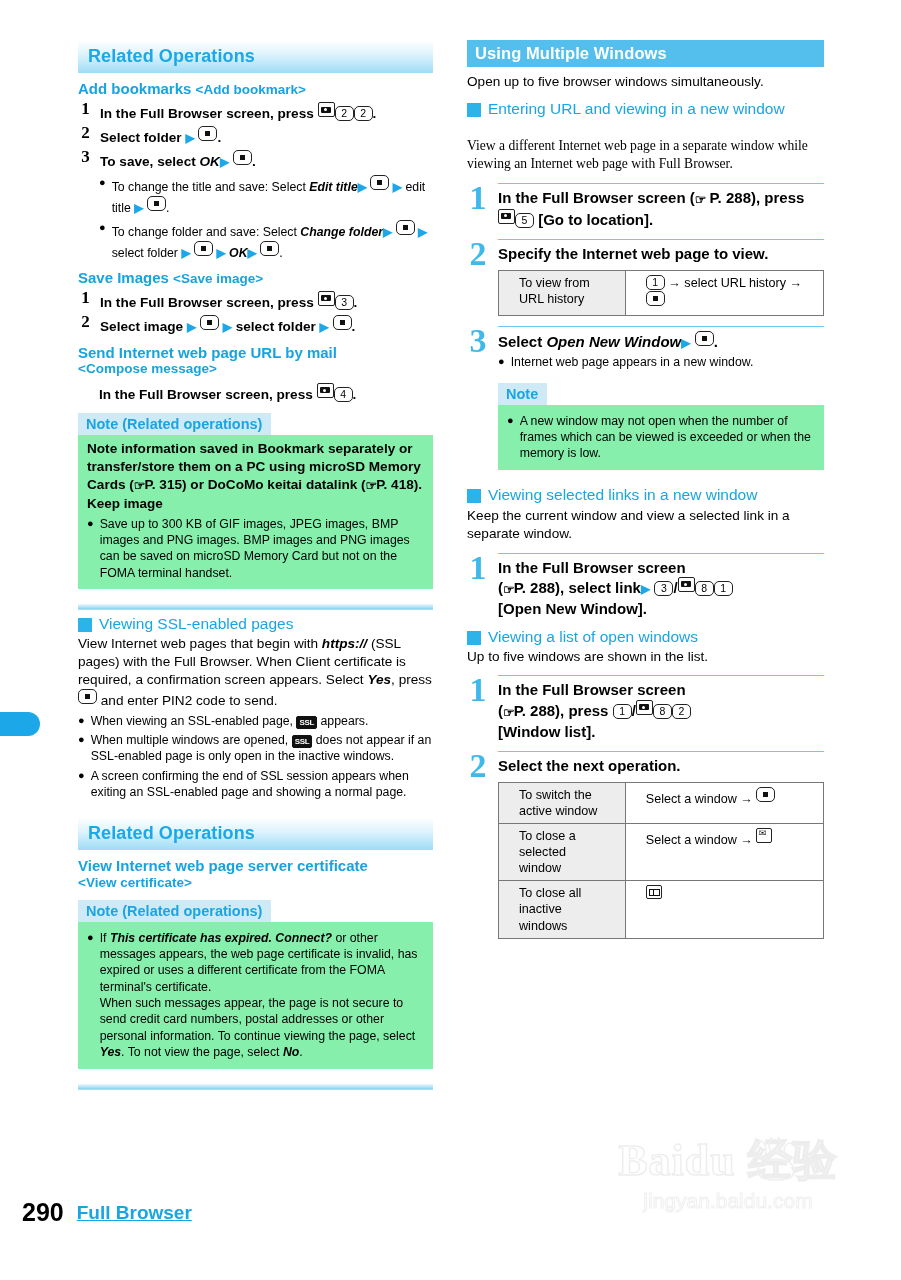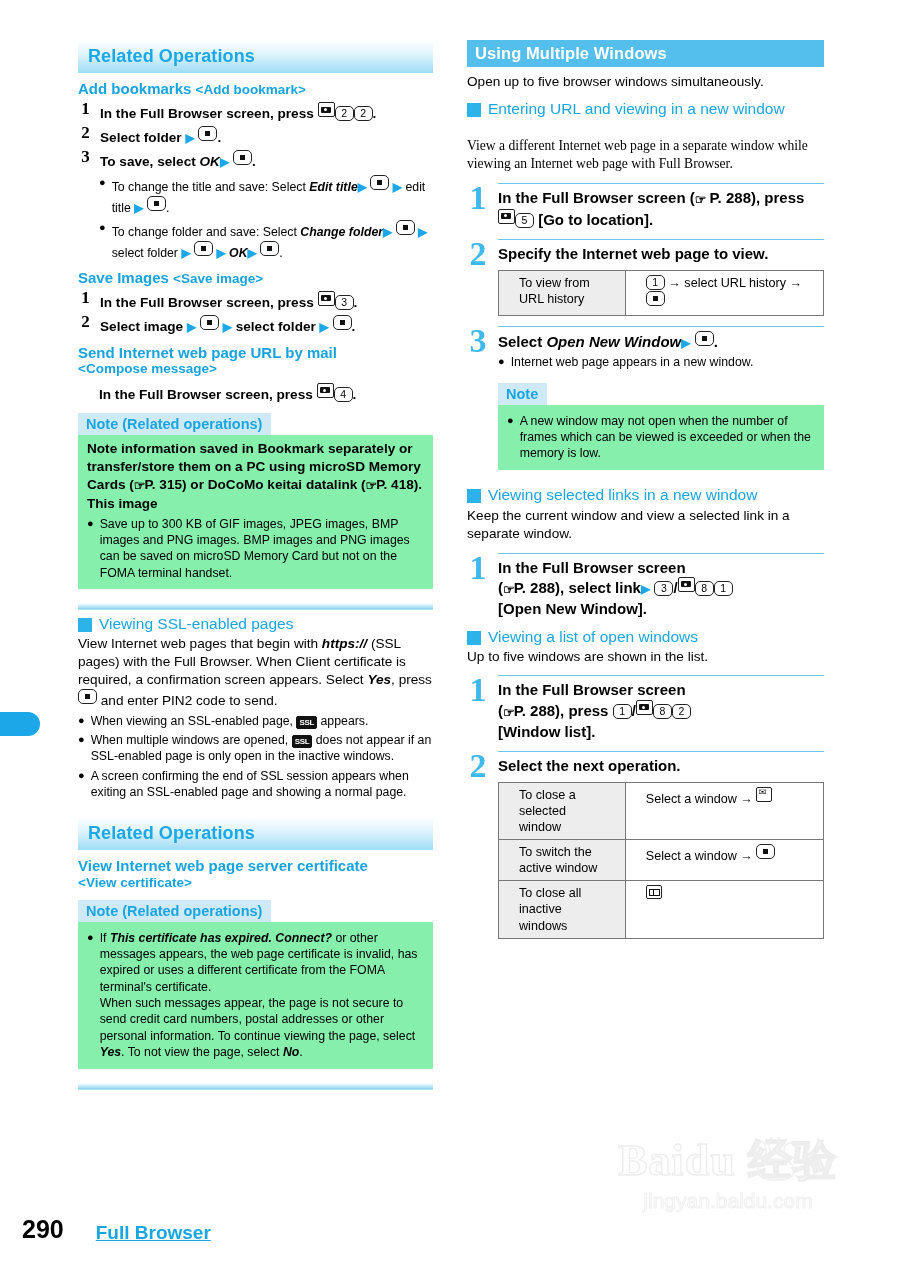--- a/index.html
+++ b/index.html
@@ -150,21 +150,21 @@
     display:inline-block;border:1px solid #111;background:#111;color:#fff;
     font-size:8px;font-weight:bold;padding:0 2px;border-radius:2px;line-height:11px;
     height:11px;vertical-align:0px;letter-spacing:-.3px;
   }
   .arrowt{color:#1BA7E8;font-weight:bold;font-size:12px;vertical-align:0px;}
   .ptr{font-size:13px;vertical-align:-1px;letter-spacing:-1px;}
   .ptr::before{content:"\261E";}
   .it{font-style:italic;font-weight:bold;}
 
   
-  .footer{position:absolute;left:22px;bottom:36px;display:flex;align-items:flex-end;gap:32px;}
+  .footer{position:absolute;left:22px;bottom:53px;display:flex;align-items:center;gap:13px;}
   .pgnum{font-size:25px;font-weight:bold;font-family:"Liberation Sans", sans-serif;}
   .pgsec{font-size:19px;font-weight:bold;color:#18A6E2;text-decoration:underline;}
 
   
   .wm{
     position:absolute;right:28px;bottom:26px;width:290px;height:115px;
     opacity:.5;pointer-events:none;
   }
   .wm .wm-main{
     font-size:44px;font-weight:bold;color:transparent;
@@ -246,21 +246,21 @@
     <div class="para-b" style="margin-left:21px;margin-top:6px;">
       In the Full Browser screen, press <span class="keyimg"><span class="cam-body"></span><span class="cam-lens"></span></span><span class="key">4</span>.
     </div>
 
     <div class="note-wrap">
       <div class="note-tab">Note (Related operations)</div>
       <div class="note-body">
         <div class="note-strong">
           Note information saved in Bookmark separately or transfer/store them on a PC using microSD Memory Cards (<span class="ptr"></span>P. 315) or DoCoMo keitai datalink (<span class="ptr"></span>P. 418).
         </div>
-        <div class="note-strong2">This image</div>
+        <div class="note-strong2">Keep image</div>
         <ul class="bullets">
           <li>
               <span class="dot">●</span>
               <span>Save up to 300 KB of GIF images, JPEG images, BMP images and PNG images. BMP images and PNG images can be saved on microSD Memory Card but not on the FOMA terminal handset.</span>
             </li>
         </ul>
       </div>
     </div>
 
     <div class="grad-rule"></div>
@@ -398,26 +398,26 @@
       </div>
     </div>
 
     <div class="bigstep">
       <div class="bignum">2</div>
       <div class="bigbody">
         <div class="t">Select the next operation.</div>
         <table class="kv">
           <tbody>
               <tr>
+            <td class="k">To switch the active window</td>
+            <td class="v">Select a window → <span class="keyctr"></span></td>
+          </tr>
+          <tr>
             <td class="k">To close a selected window</td>
             <td class="v">Select a window → <span class="keymail"></span></td>
-          </tr>
-          <tr>
-            <td class="k">To switch the active window</td>
-            <td class="v">Select a window → <span class="keyctr"></span></td>
           </tr>
           <tr>
             <td class="k">To close all inactive windows</td>
             <td class="v"><span class="keywin"></span></td>
           </tr>
         </tbody>
           </table>
       </div>
     </div>
 

